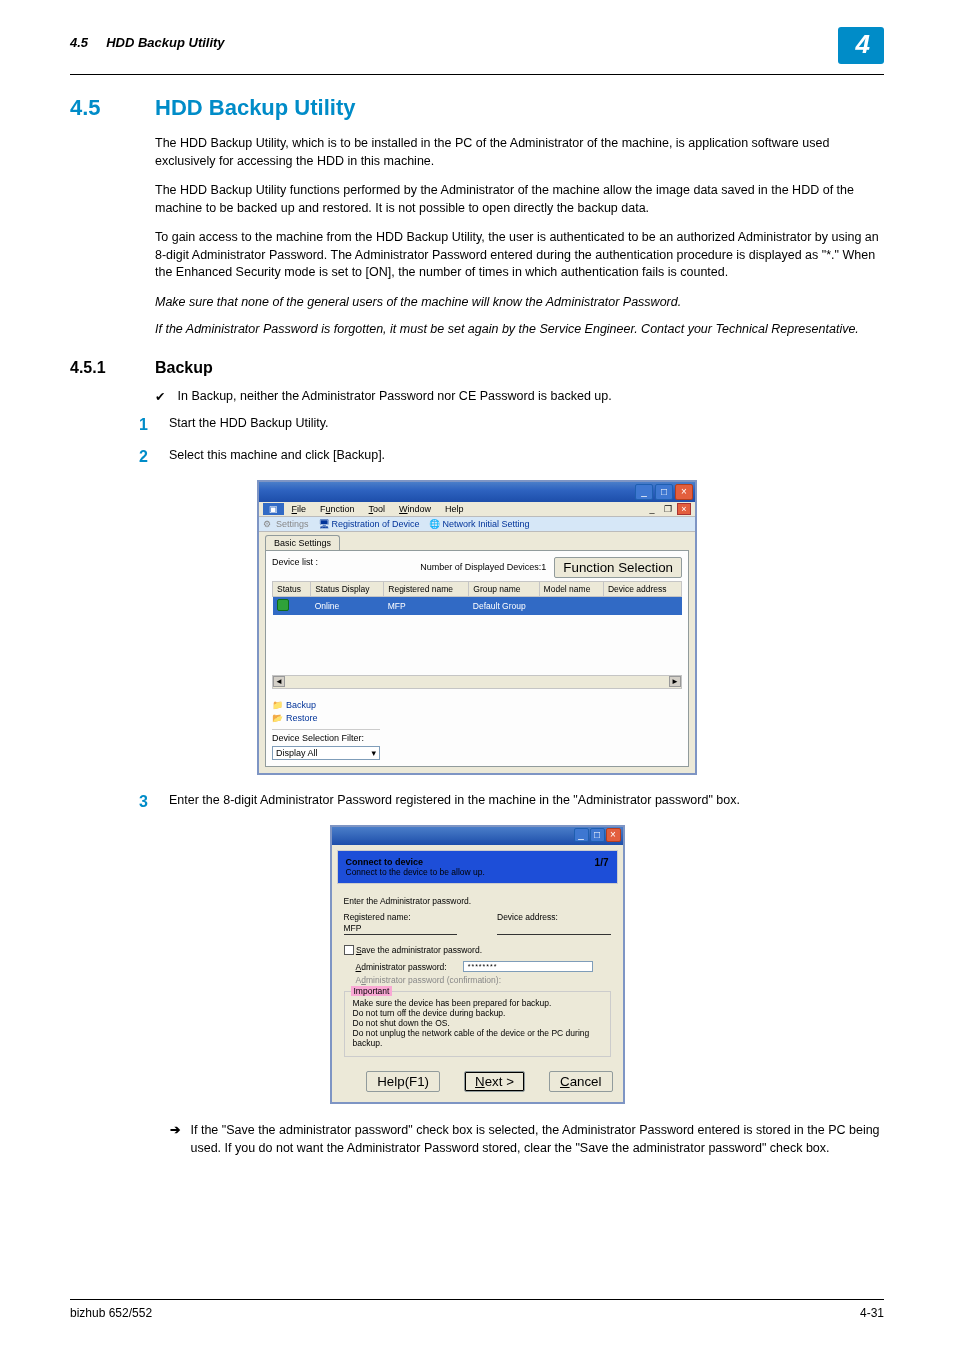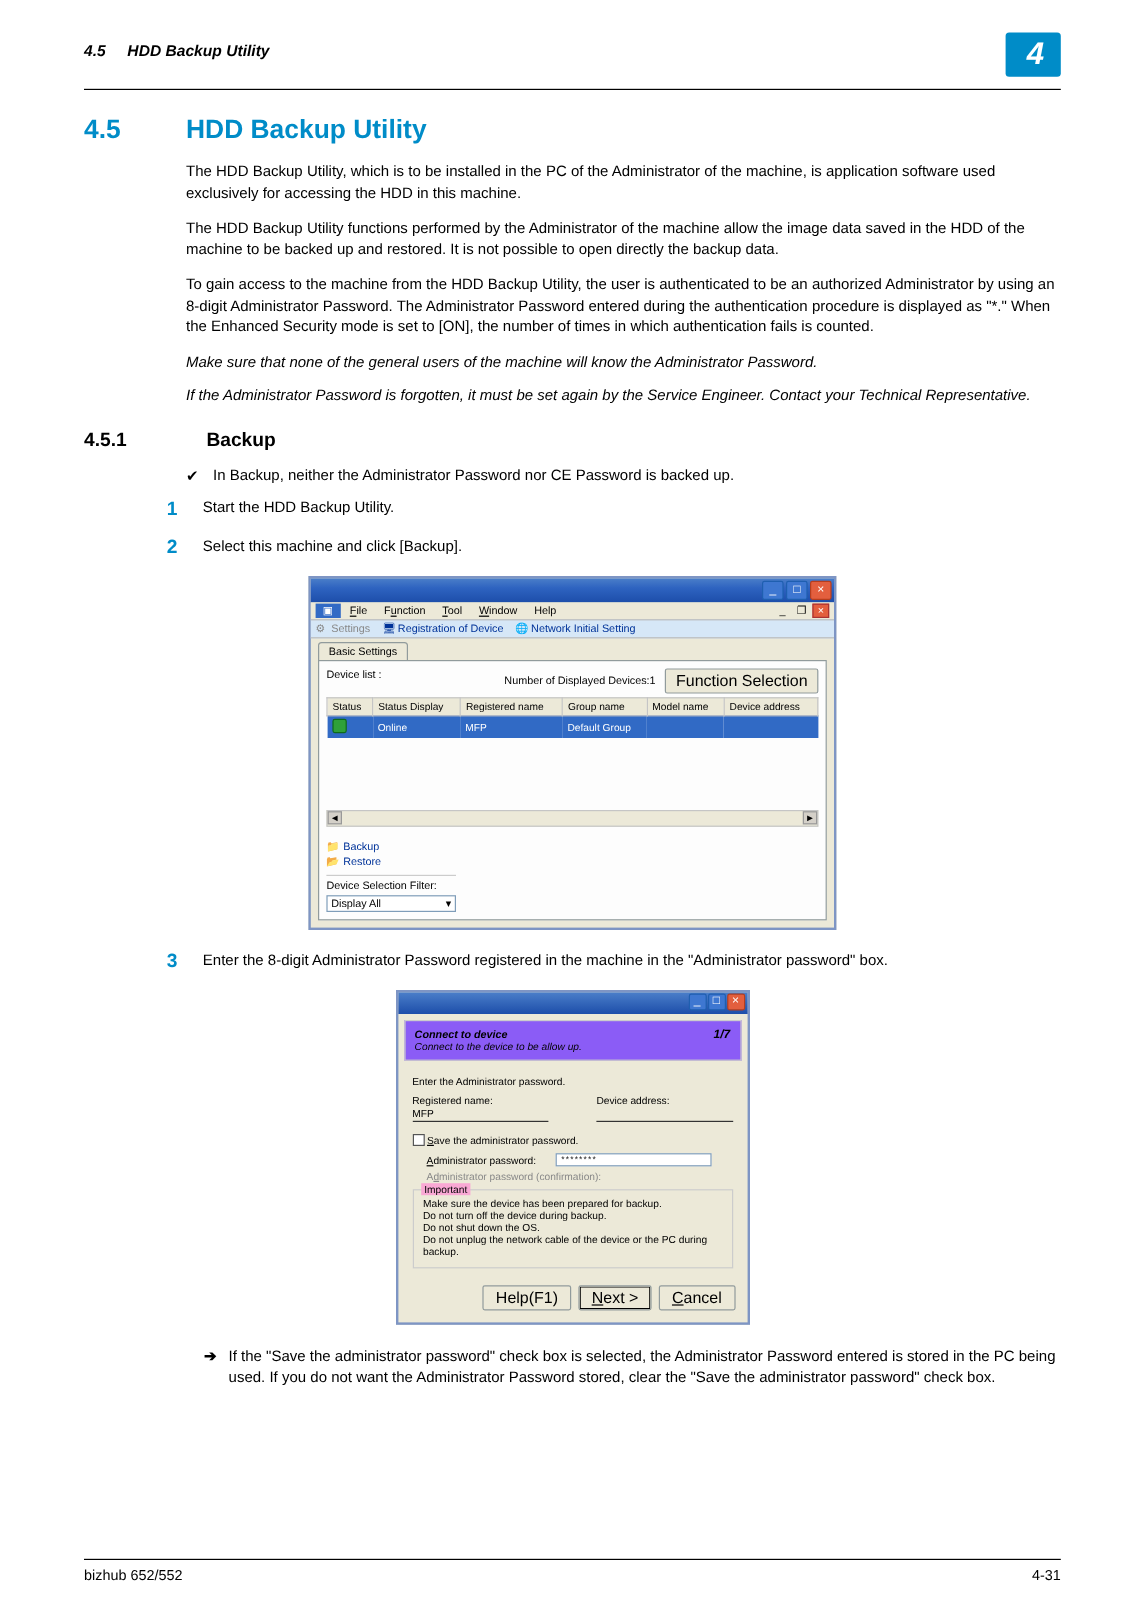--- a/index.html
+++ b/index.html
@@ -34,21 +34,21 @@
       border-radius: 3px;
       position: relative;
       top: -8px;
     }
     .h1-row { display: flex; align-items: baseline; margin-bottom: 14px; }
     .h1-num { font-size: 22px; font-weight: bold; color: #008cc8; width: 85px; flex-shrink: 0; }
     .h1-title { font-size: 22px; font-weight: bold; color: #008cc8; }
     .body-text { font-size: 12.5px; line-height: 1.4; margin-left: 85px; margin-bottom: 12px; }
     .notice-label { font-size: 13px; font-weight: bold; font-style: italic; margin-left: 85px; margin-bottom: 3px; }
     .notice-text { font-size: 12.5px; font-style: italic; line-height: 1.4; margin-left: 85px; margin-bottom: 10px; }
-    .h2-row { display: flex; align-items: baseline; margin-top: 20px; margin-bottom: 12px; gap: 17px; }
+    .h2-row { display: flex; align-items: baseline; margin-top: 20px; margin-bottom: 12px; }
     .h2-num { font-size: 16px; font-weight: bold; width: 85px; flex-shrink: 0; }
     .h2-title { font-size: 16px; font-weight: bold; }
     .check-item { margin-left: 85px; font-size: 12.5px; margin-bottom: 12px; display: flex; }
     .check-mark { margin-right: 12px; }
     .step { margin-left: 69px; font-size: 12.5px; margin-bottom: 14px; display: flex; }
     .step-num { color: #008cc8; font-size: 16px; font-weight: bold; width: 30px; flex-shrink: 0; }
     .step-body { flex: 1; }
     .arrow-item { margin-left: 100px; font-size: 12.5px; margin-bottom: 12px; display: flex; line-height: 1.4; }
     .arrow { margin-right: 10px; font-weight: bold; }
     .screenshot-wrap { display: flex; justify-content: center; margin: 8px 0 18px 0; }
@@ -97,33 +97,33 @@
     .side { width: 108px; }
     .side-item { display: flex; gap: 3px; align-items: center; padding: 1px 0; }
     .side-icon { width: 11px; height: 11px; display: inline-block; }
     .disp { width: 100%; background: #fff; border: 1px solid #7f9db9; padding: 1px 3px; margin-top: 3px; }
     .status-icon { width: 12px; height: 12px; background: #2fa13a; border: 1px solid #0e6b1a; border-radius: 2px; display: inline-block; }
 
     
     .ss2 { width: 295px; border: 2px solid #7e95c4; background: #ece9d8; font-family: Tahoma, Arial, sans-serif; font-size: 8.5px; color: #000; }
     .ss2-title { background: linear-gradient(180deg,#4a7ec9,#1d4eaa); height: 18px; display: flex; justify-content: flex-end; gap: 1px; padding: 1px 2px; }
     .ss2 .tb-btn { width: 15px; height: 14px; }
-    .ss2-header { background: #8b5cf6; margin: 5px; padding: 6px 8px; display: flex; justify-content: space-between; align-items: flex-start; border: 1px solid #ccc; font-style: italic; }
+    .ss2-header { background: #1d4ed8; margin: 5px; padding: 6px 8px; display: flex; justify-content: space-between; align-items: flex-start; border: 1px solid #ccc; }
     .ss2-bold { font-weight: bold; font-size: 9px; }
     .ss2-page { font-weight: bold; font-size: 10px; }
     .ss2-body { padding: 4px 12px 6px 12px; }
     .ss2-row { margin: 3px 0; }
     .field-under { border-bottom: 1px solid #333; width: 100%; padding: 1px 0; }
     .field-asterisk { display: inline-block; border: 1px solid #7f9db9; padding: 1px 4px; width: 130px; background: #fff; font-size: 7px; letter-spacing: 1px; }
     .ss2-cols { display: flex; gap: 40px; }
     .ss2-col { flex: 1; }
     .checkbox { width: 10px; height: 10px; border: 1px solid #555; display: inline-block; vertical-align: middle; background: #fff; }
     .fieldset { border: 1px solid #ccc; margin-top: 6px; padding: 6px 8px 8px 8px; position: relative; }
     .legend { position: absolute; top: -6px; left: 6px; background: #f9a8d4; padding: 0 3px; }
-    .ss2-btns { display: flex; justify-content: flex-end; gap: 6px; padding: 8px 10px 10px 10px; }
+    .ss2-btns { display: flex; justify-content: flex-end; gap: 24px; padding: 8px 10px 10px 10px; }
     .ss2-btn { border: 1px solid #919b9c; background: #ece9d8; padding: 2px 10px; border-radius: 2px; }
     .ss2-btn.default { box-shadow: 0 0 0 1px #000 inset; }
     .help-left { float: left; margin-left: 2px; }
     .gray-text { color: #888; }
   </style>
 </head>
 <body>
 
 <div class="page">
   <div class="header-row">

